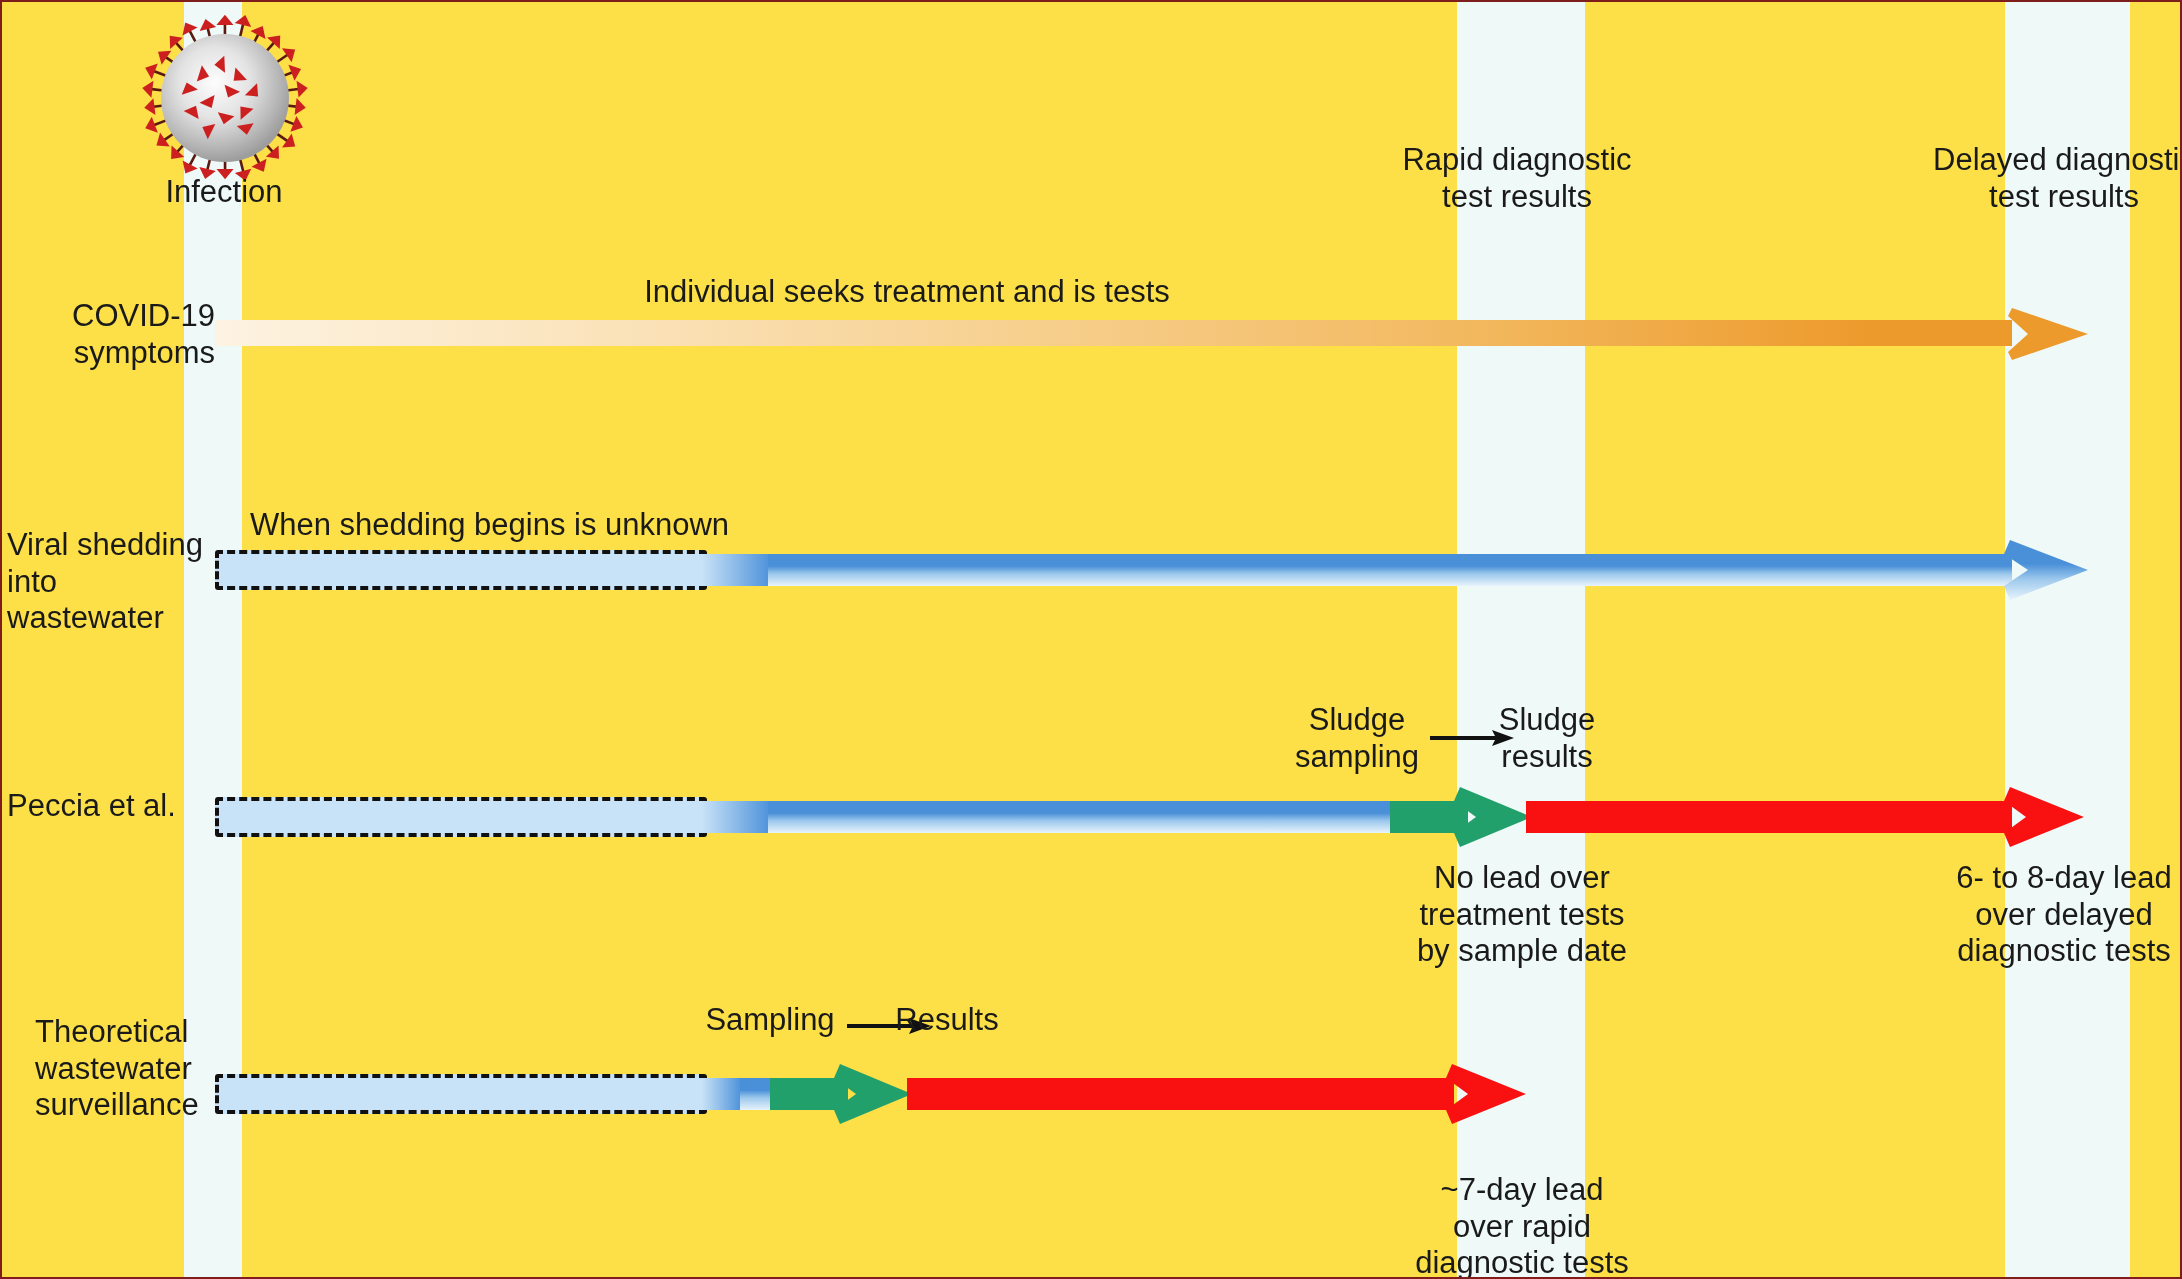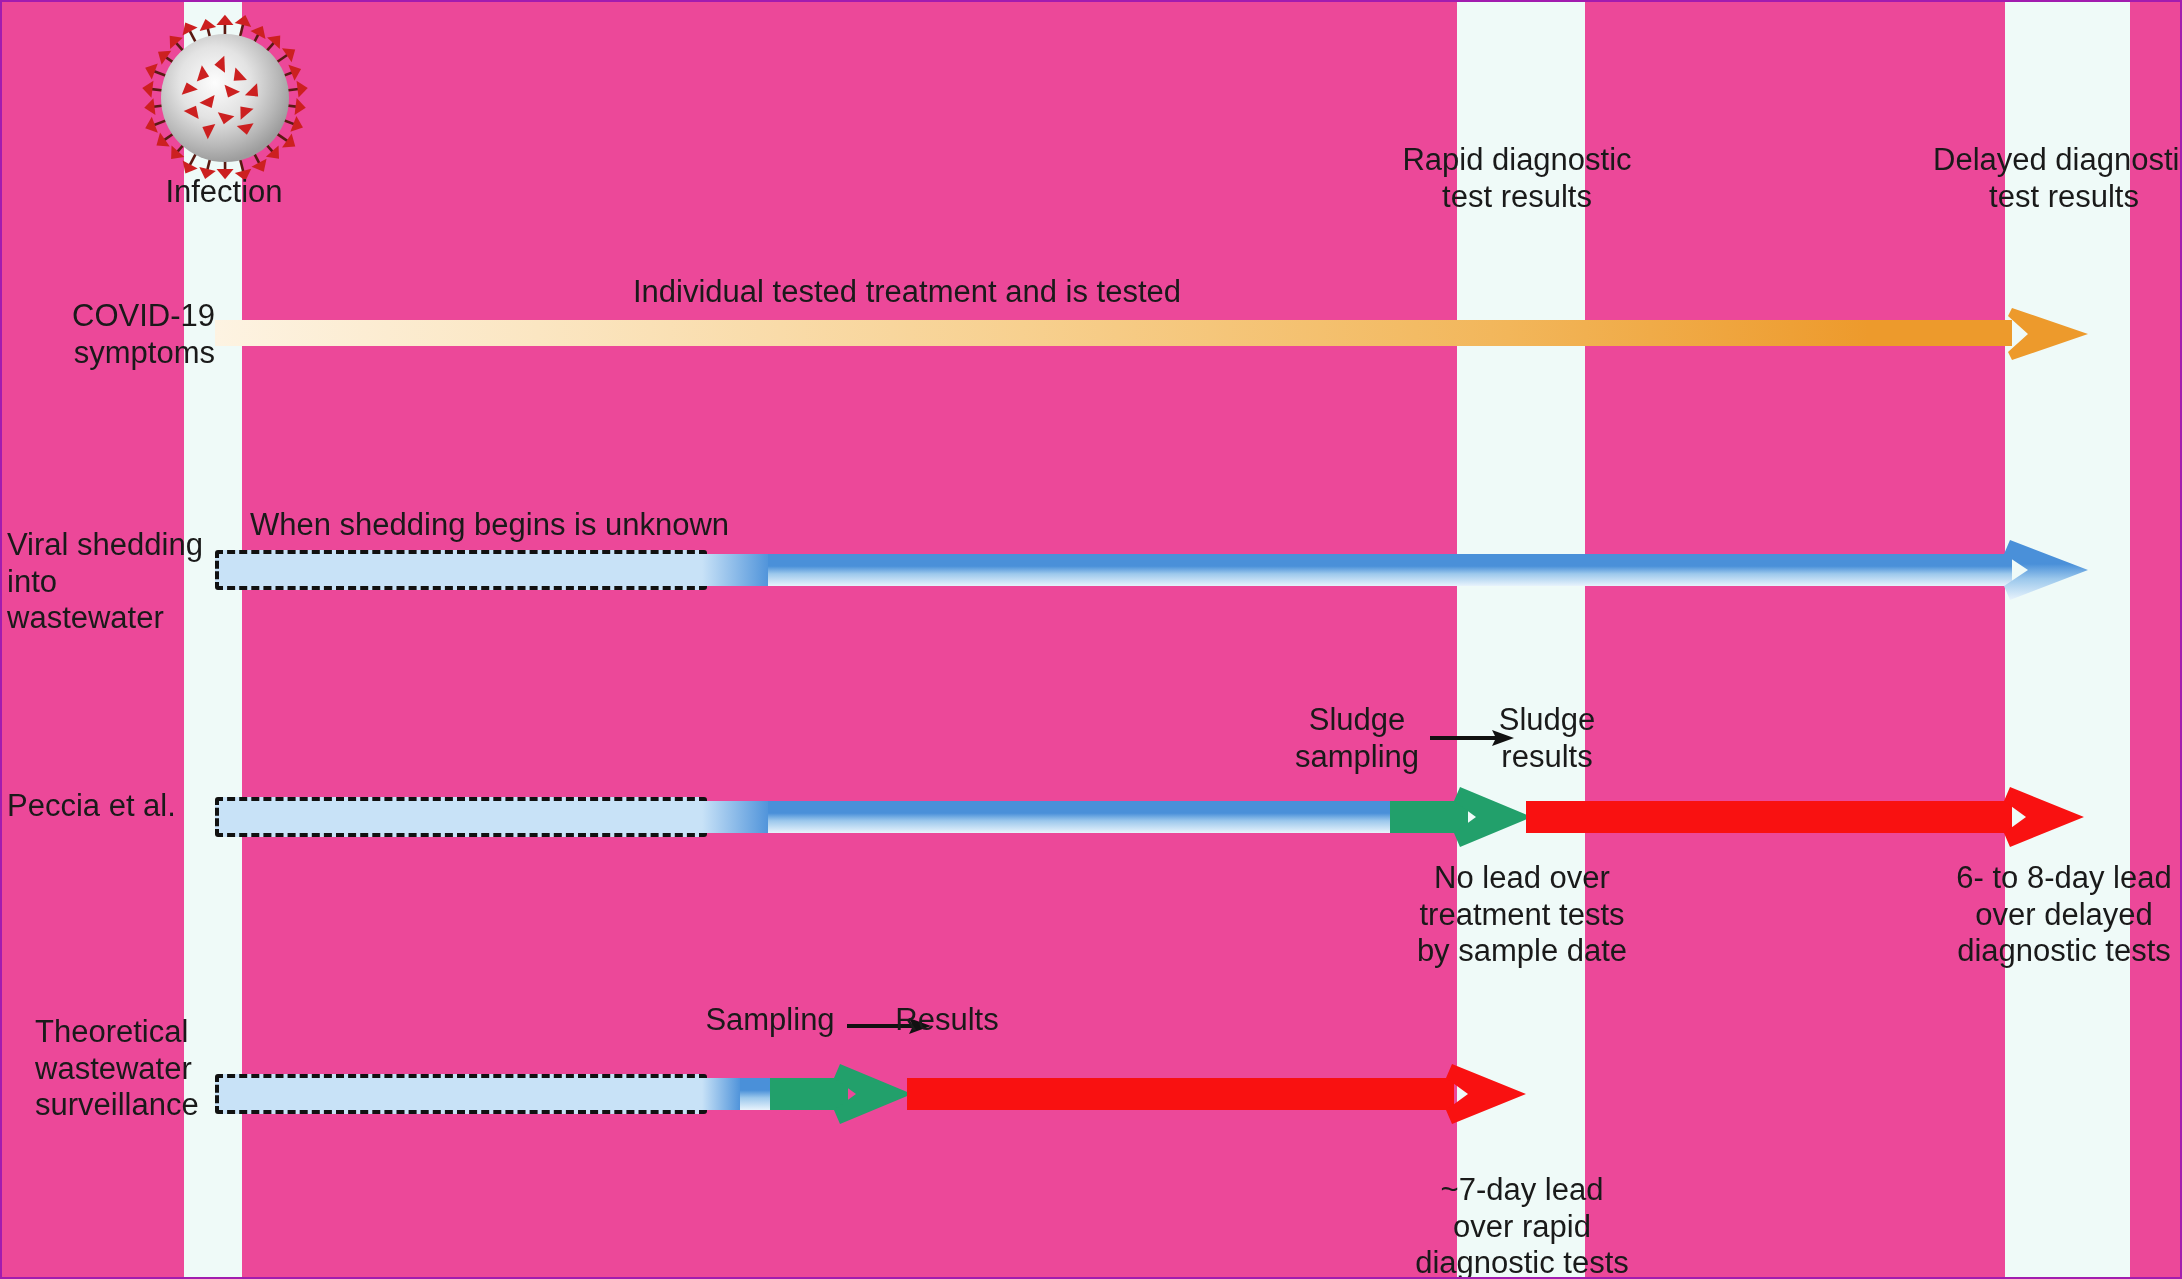--- a/index.html
+++ b/index.html
@@ -1,24 +1,24 @@
 <!DOCTYPE html>
 <html><head>
 <meta charset="utf-8">
 <style>
   html,body{margin:0;padding:0;background:#fff;}
   body{font-family:"Liberation Sans","DejaVu Sans",sans-serif;color:#1a1a1a;}
 
   #canvas{
     position:relative;
     width:2182px;height:1279px;
-    background:#ec4899;
+    background:#fde047;
     overflow:hidden;
     box-sizing:border-box;
-    border:2px solid #a21caf;
+    border:2px solid #7f1d1d;
   }
 
   
   .band{position:absolute;top:0;bottom:0;background:#effaf8;pointer-events:none;}
 
   
   .txt{position:absolute;white-space:pre-line;line-height:1.18;}
   .ctr{text-align:center;transform:translateX(-50%);}
   .lft{text-align:left;}
 
@@ -151,21 +151,21 @@
 
   <div class="txt ctr lbl-top" style="left:1515px;top:140px;width:340px;">Rapid diagnostic
 test results</div>
 
   <div class="txt ctr lbl-top" style="left:2062px;top:140px;width:340px;">Delayed diagnostic
 test results</div>
 
   <div class="txt lft lbl-row" style="left:33px;top:296px;width:180px;text-align:right;">COVID-19
 symptoms</div>
 
-  <div class="txt ctr lbl-note" style="left:905px;top:272px;width:900px;">Individual tested treatment and is tested</div>
+  <div class="txt ctr lbl-note" style="left:905px;top:272px;width:900px;">Individual seeks treatment and is tests</div>
 
   <div class="bar orange-bar" style="left:213px;top:318px;width:1797px;height:26px;"></div>
   <svg class="ahead" style="left:2004px;top:300px;" width="84" height="64" viewBox="0 0 84 64">
     <path d="M2 14 L6 6 L82 32 L6 58 L2 50 L22 32 Z" fill="#ed9a2c"></path>
   </svg>
 
   <div class="txt lft lbl-note" style="left:248px;top:505px;width:600px;">When shedding begins is unknown</div>
 
   <div class="txt lft lbl-row" style="left:5px;top:525px;width:200px;">Viral shedding
 into wastewater</div>

